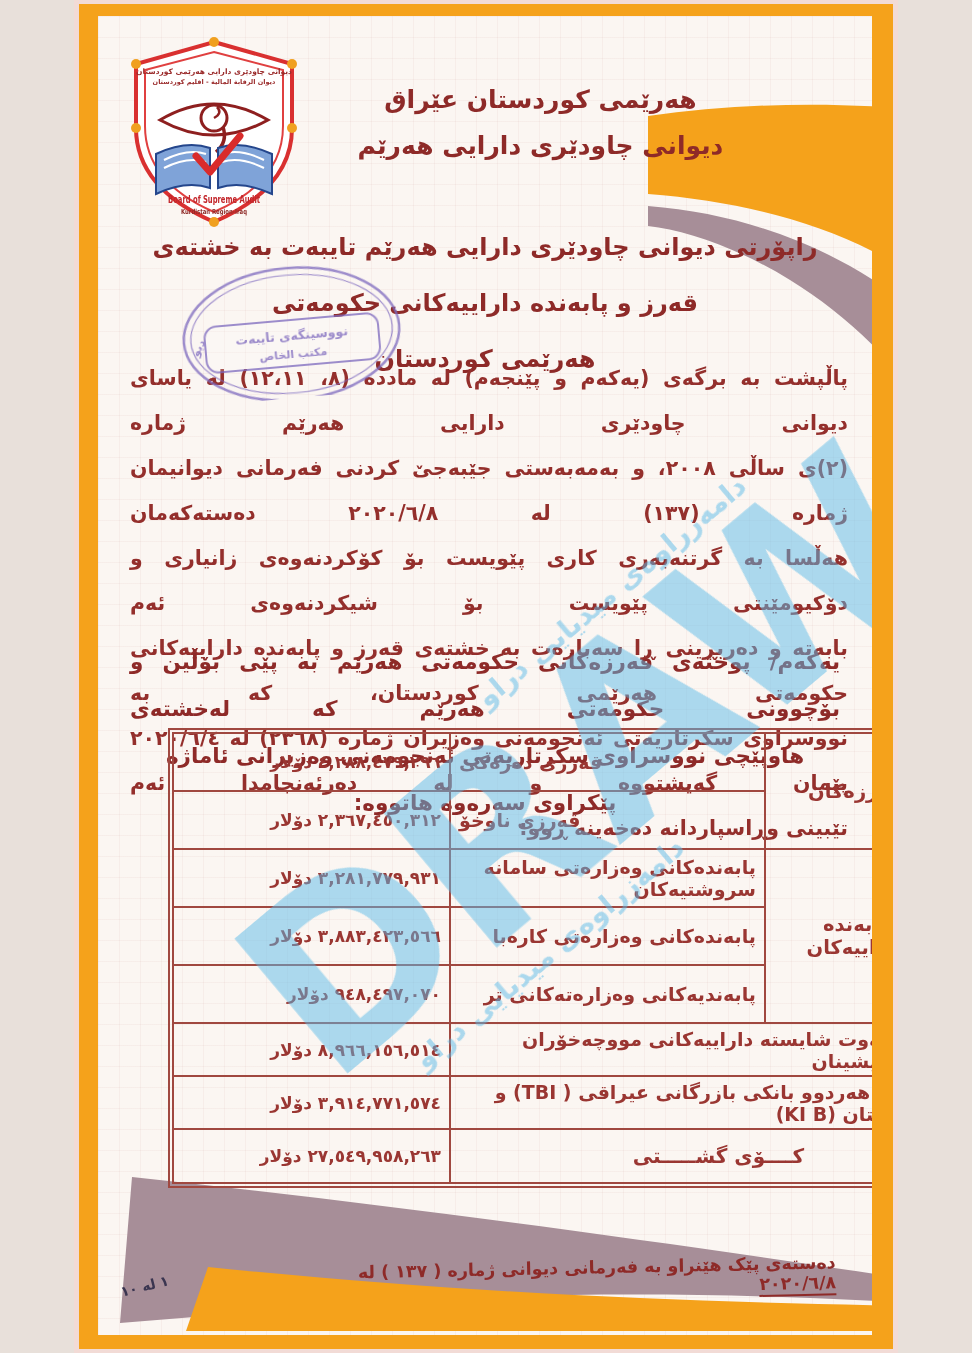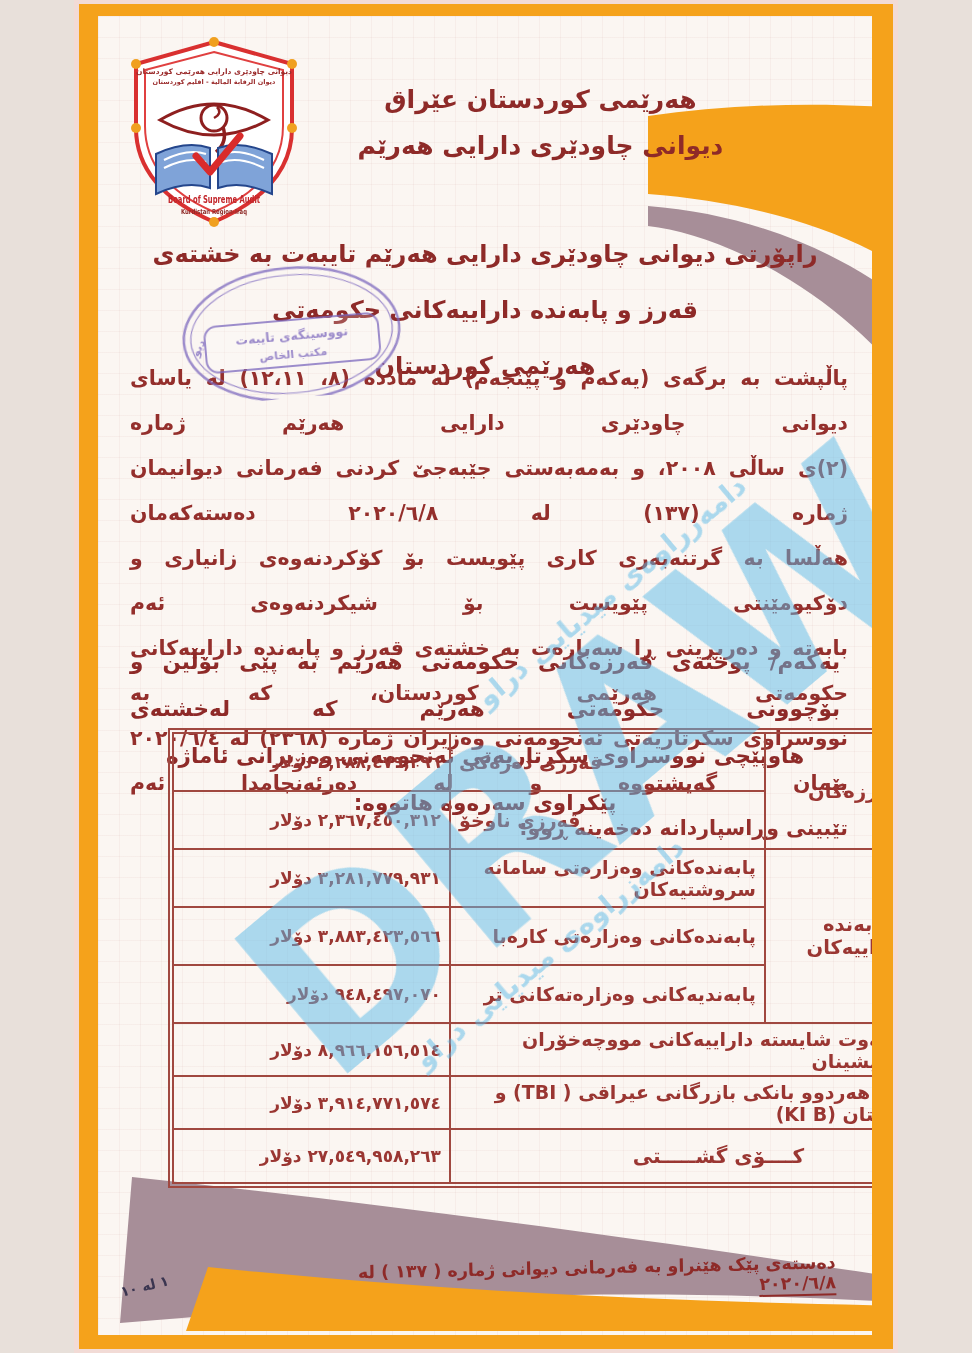--- a/index.html
+++ b/index.html
@@ -9,21 +9,21 @@
   .page{position:absolute;left:24px;top:16px;right:26px;bottom:18px;background:#FBF6F2;overflow:hidden;
         background-image:linear-gradient(rgba(215,160,160,.10) 1px,transparent 1px),
                          linear-gradient(90deg,rgba(215,160,160,.10) 1px,transparent 1px);
         background-size:21px 21px;}
   svg{display:block;}
   .swoosh-tr{position:absolute;left:544px;top:70px;z-index:1;}
   .swoosh-bl{position:absolute;left:18px;top:1155px;z-index:1;}
   .logo{position:absolute;left:28px;top:20px;z-index:3;}
   .header{position:absolute;left:160px;top:61px;width:565px;text-align:center;color:#8E2A28;
           font-weight:bold;font-size:25px;line-height:46px;z-index:3;}
-  .title{position:absolute;left:34px;top:210px;right:34px;text-align:center;color:#8E2A28;
+  .title{position:absolute;left:34px;top:203px;right:34px;text-align:center;color:#8E2A28;
          font-weight:bold;font-size:24px;line-height:56px;z-index:3;}
   .stamp{position:absolute;left:78px;top:242px;z-index:6;opacity:.75;transform:rotate(-5deg);}
   .body-par{position:absolute;left:32px;top:340px;right:24px;color:#942F2C;font-weight:bold;
             font-size:20.5px;line-height:45px;z-index:3;}
   .bline{direction:rtl;}
   .bline.j{text-align:justify;text-align-last:justify;}
   .bline.r{text-align:right;}
   .bline.l{text-align:center;}
   .section{position:absolute;left:32px;top:622px;right:32px;color:#8E2A28;font-weight:bold;
            font-size:21.5px;line-height:47px;z-index:3;}

